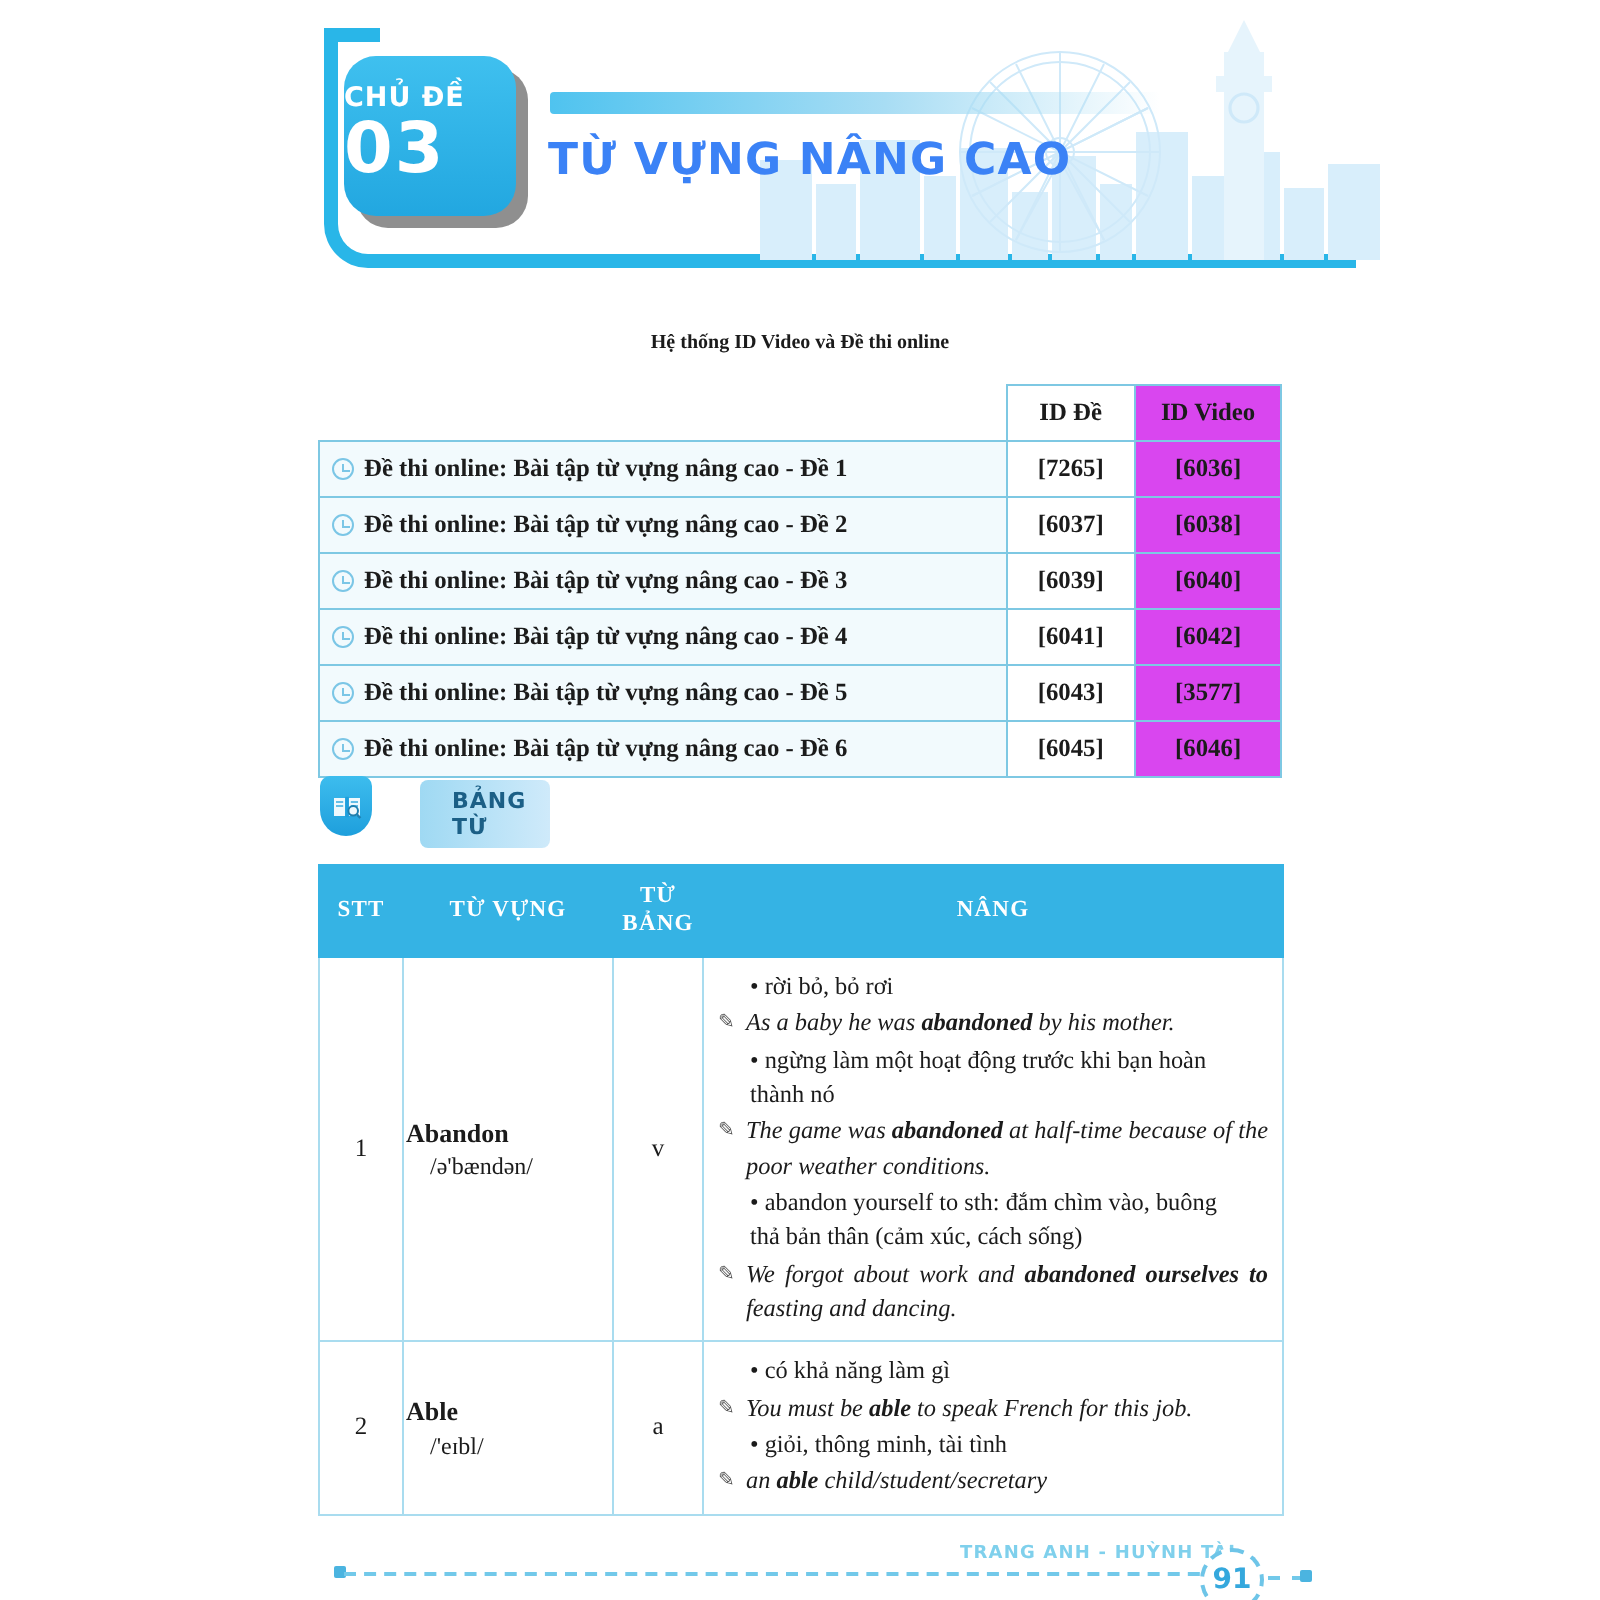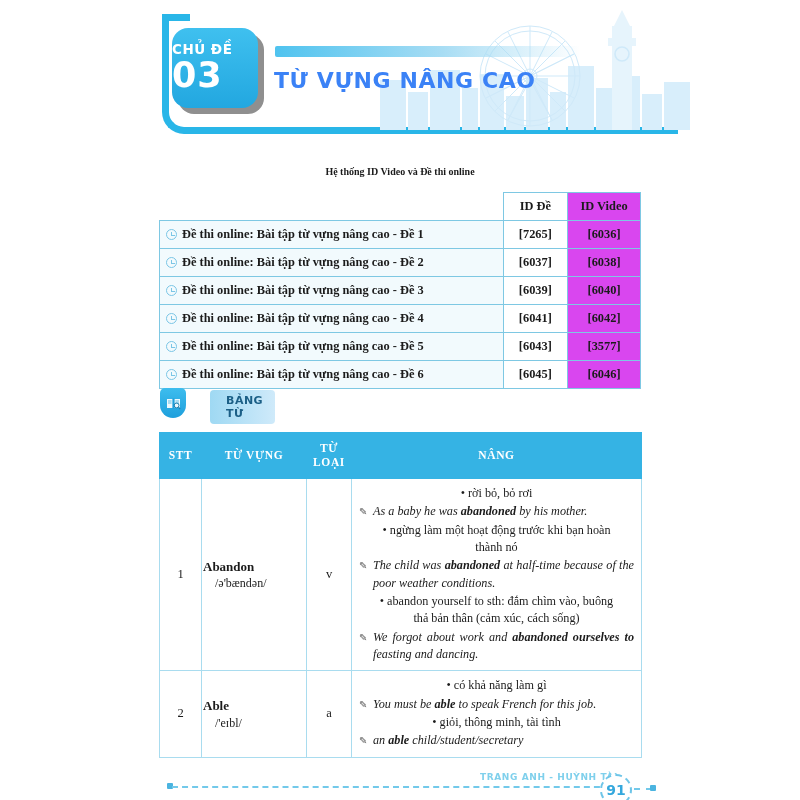--- a/index.html
+++ b/index.html
@@ -172,21 +172,21 @@
   }
   .word-en{ font-weight:bold; font-size:13px; display:block; }
   .word-ipa{ font-size:12px; display:block;padding-left:12px; }
 
   .vtable td.mean{
     padding:5px 7px 6px 7px;
     font-size:12.2px;
     line-height:1.42;
     text-align:left;
   }
-  .m-def{ margin:1px 16px; text-indent:0;text-align:center; }
+  .m-def{ margin:1px 16px; text-indent:0; }
   .m-def::before{ content:"\2022\00a0"; }
   .m-ex{
     margin:1px 0;
     font-style:italic;
     padding-left:14px;
     position:relative;
     text-align:justify;
   }
   .m-ex .pen{
     position:absolute; left:0; top:2px;
@@ -385,39 +385,39 @@
       <col class="col-word">
       <col class="col-pos">
       <col class="col-mean">
   </colgroup>
   <thead>
     <tr>
       <th>STT</th>
       <th>TỪ VỰNG</th>
       <th>
         <span>TỪ</span><br>
-        <span>LOẠI</span>
+        <span>BẢNG</span>
       </th>
       <th>NÂNG</th>
     </tr>
   </thead>
   <tbody>
 
     <tr>
       <td class="stt">1</td>
       <td class="word">
         <span class="word-en">Abandon</span>
         <span class="word-ipa">/ə'bændən/</span>
       </td>
       <td class="pos">v</td>
       <td class="mean">
         <p class="m-def">rời bỏ, bỏ rơi</p>
         <p class="m-ex"><span class="pen">✎</span><span>As a baby he was </span><b>abandoned</b><span> by his mother.</span></p>
         <p class="m-def">ngừng làm một hoạt động trước khi bạn hoàn thành nó</p>
-        <p class="m-ex"><span class="pen">✎</span><span>The child was </span><b>abandoned</b><span> at half-time because of the poor weather conditions.</span></p>
+        <p class="m-ex"><span class="pen">✎</span><span>The game was </span><b>abandoned</b><span> at half-time because of the poor weather conditions.</span></p>
         <p class="m-def">abandon yourself to sth: đắm chìm vào, buông thả bản thân (cảm xúc, cách sống)</p>
         <p class="m-ex"><span class="pen">✎</span><span>We forgot about work and </span><b>abandoned ourselves to</b><span> feasting and dancing.</span></p>
       </td>
     </tr>
 
     <tr>
       <td class="stt">2</td>
       <td class="word">
         <span class="word-en">Able</span>
         <span class="word-ipa">/'eɪbl/</span>

